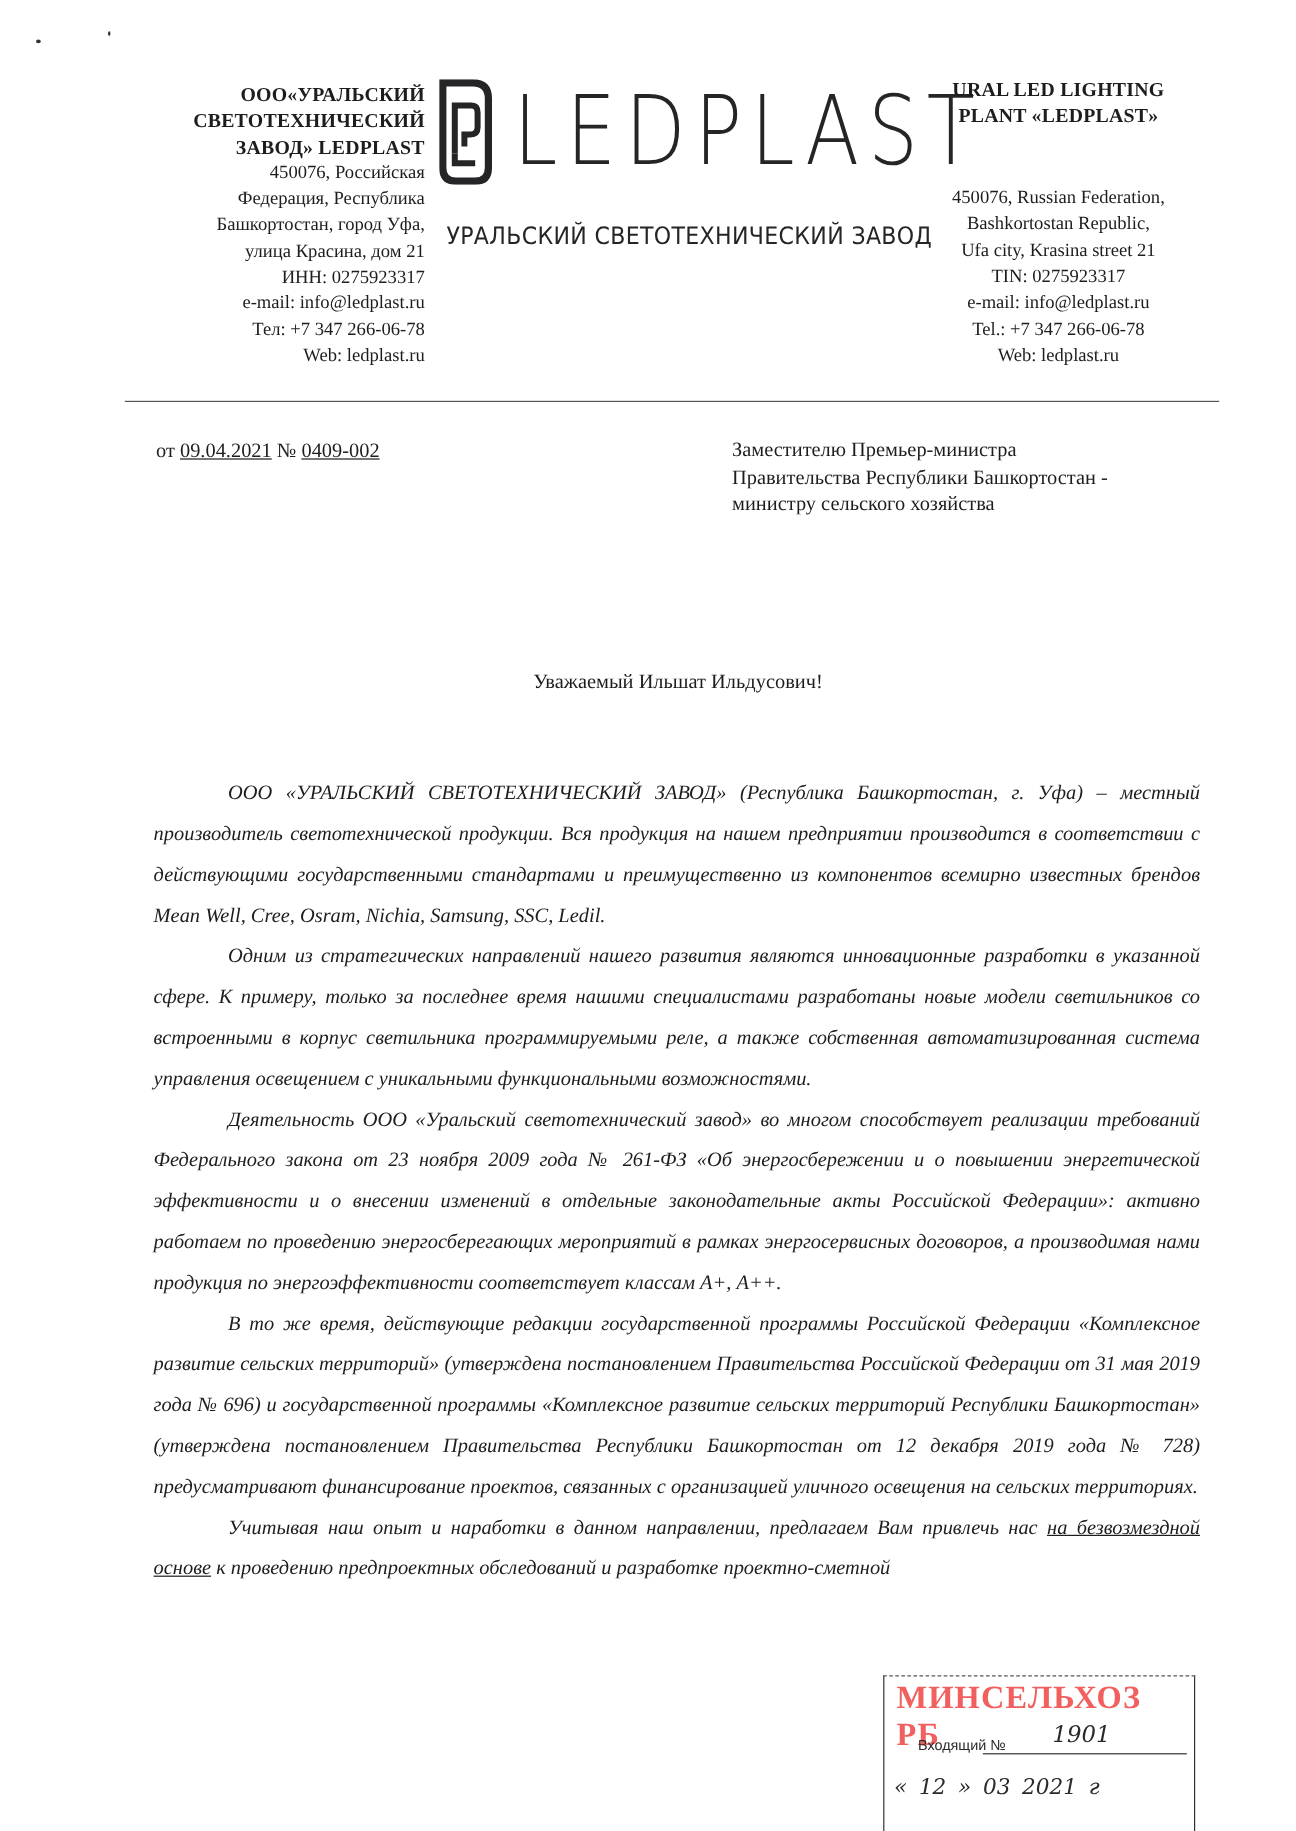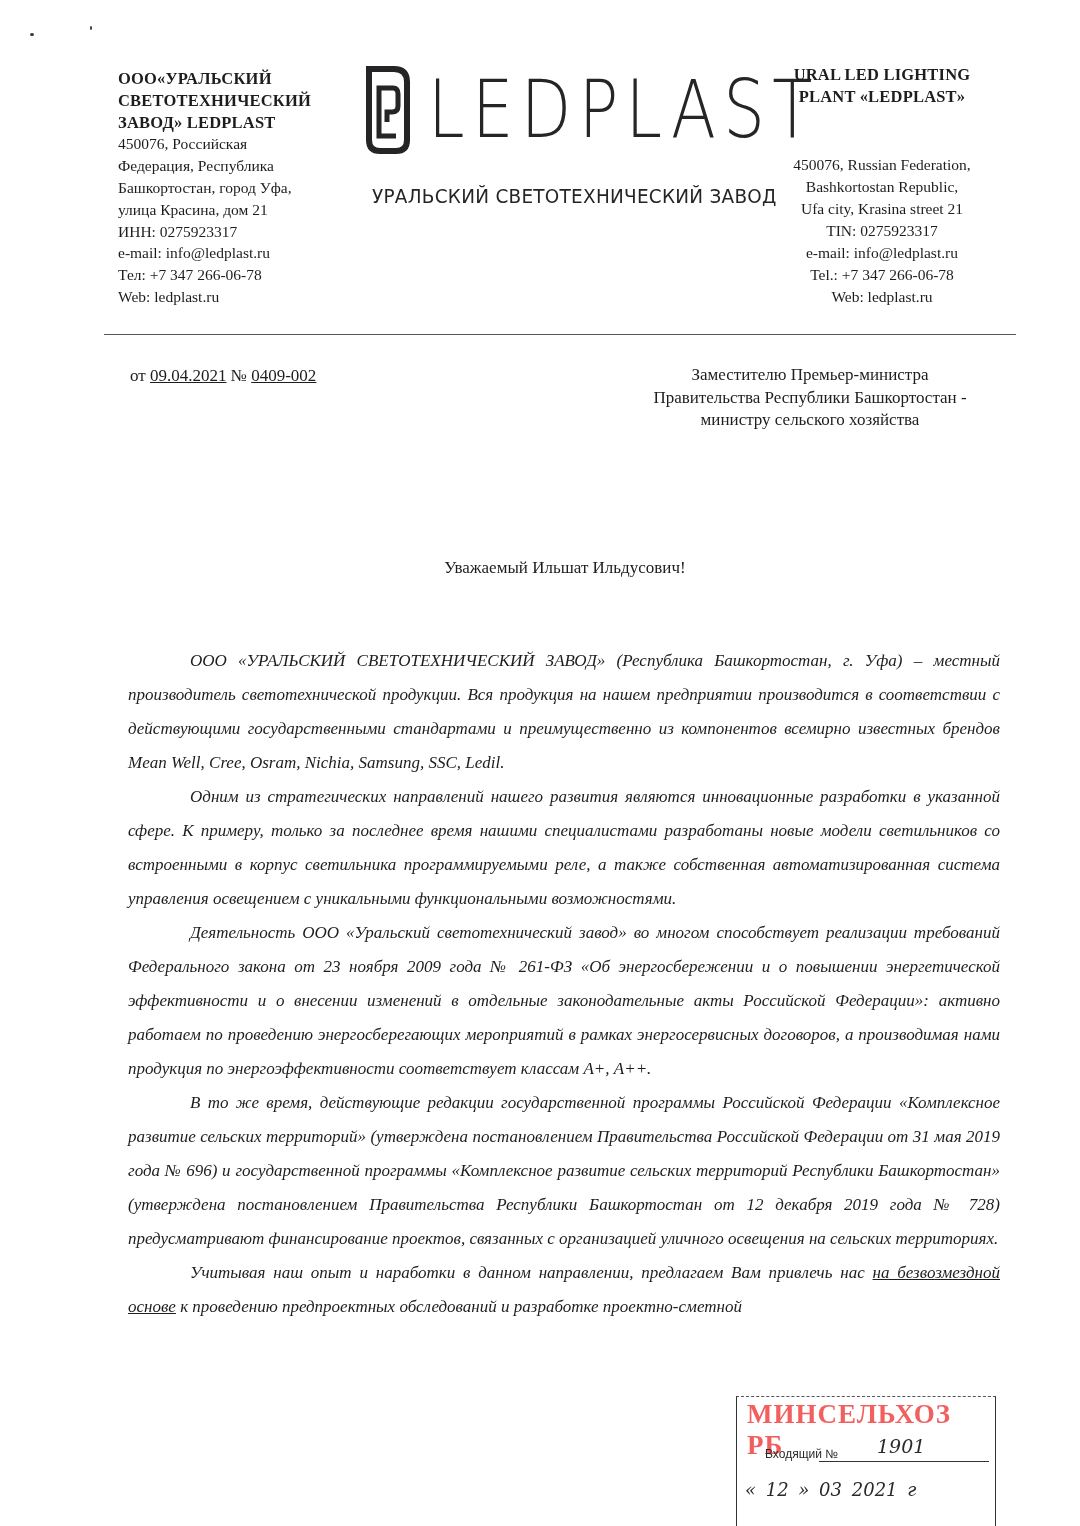--- a/index.html
+++ b/index.html
@@ -5,21 +5,21 @@
   html, body { margin: 0; padding: 0; background: #ffffff; }
   body {
     width: 1080px; height: 1526px; position: relative; overflow: hidden;
     color: #1d1d1f;
     font-family: "Liberation Serif", serif;
   }
   .speck { position: absolute; background: #333; border-radius: 50%; }
 
   .hdr-left {
     position: absolute; left: 118px; top: 68px; width: 236px;
-    text-align: left; font-size: 15.5px; line-height: 21.8px;
+    text-align: right; font-size: 15.5px; line-height: 21.8px;
   }
   .hdr-left .bold, .hdr-right .bold { font-weight: bold; font-size: 16.5px; letter-spacing: 0.2px; }
   .hdr-right {
     position: absolute; left: 762px; top: 64px; width: 240px;
     text-align: center; font-size: 15.5px; line-height: 22px;
   }
   .hdr-right .gap { height: 46px; }
 
   .logo { position: absolute; left: 364px; top: 66px; width: 380px; height: 150px; }
   .logo-mark { position: absolute; left: 2px; top: 0; width: 44px; height: 88px; }
@@ -37,21 +37,21 @@
 
   .rule { position: absolute; left: 104px; top: 334px; width: 912px; height: 1px; background: #555; }
 
   .ref {
     position: absolute; left: 130px; top: 366px; font-size: 17px;
   }
   .ref .u { text-decoration: underline; }
 
   .addressee {
     position: absolute; left: 610px; top: 364px; width: 400px;
-    text-align: center; font-size: 17px; line-height: 22.5px;
+    text-align: left; font-size: 17px; line-height: 22.5px;
   }
   .addressee .name { font-weight: bold; font-size: 18px; letter-spacing: 0.3px; }
 
   .greeting {
     position: absolute; left: 0; top: 558px; width: 1130px;
     text-align: center; font-size: 17px;
   }
 
   .body-text {
     position: absolute; left: 128px; width: 872px; top: 644px;

